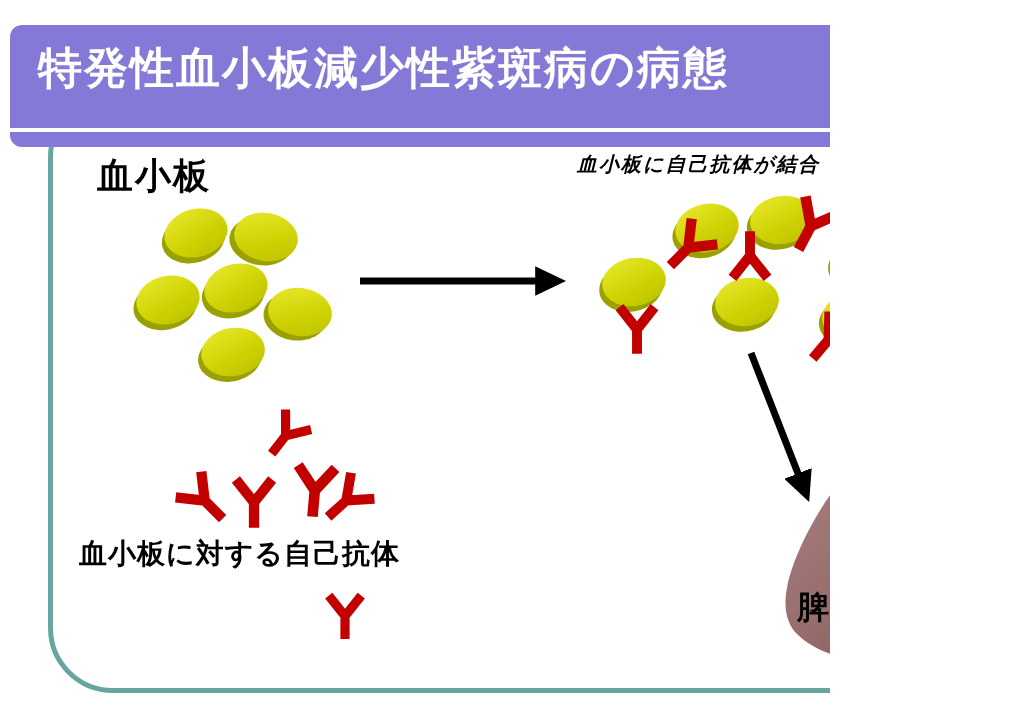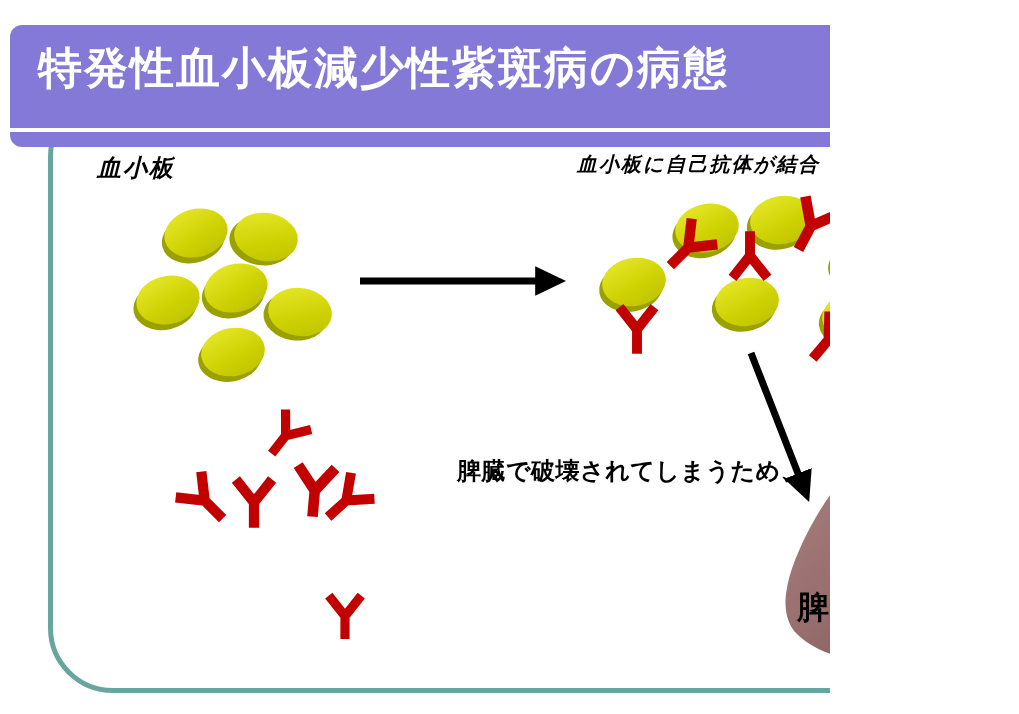--- a/index.html
+++ b/index.html
@@ -20,21 +20,21 @@
   }
   .title{
     position:absolute;left:28px;top:14px;font-size:44px;letter-spacing:2px;
     color:var(--title-text,#ffffff);white-space:nowrap;
   }
   .title-underline{
     position:absolute;left:0;top:103px;width:907px;height:4px;
     background:var(--title-underline,#ffffff);
   }
   .lbl{position:absolute;white-space:nowrap;z-index:6;}
-  .lbl-platelets{left:97px;top:152px;font-size:24px;letter-spacing:2px;font-style:italic;}
+  .lbl-platelets{left:97px;top:152px;font-size:36px;letter-spacing:2px;}
   .lbl-bound{left:577px;top:151px;font-size:20px;letter-spacing:2px;font-style:italic;}
   .lbl-auto{left:79px;top:535px;font-size:28px;letter-spacing:1px;}
   .lbl-spleen{left:797px;top:586px;font-size:32px;letter-spacing:1px;}
   .caption{
     position:absolute;left:457px;top:456px;font-size:24px;line-height:29px;
     letter-spacing:0.5px;z-index:6;
   }
   
   .platelet{position:absolute;width:64px;height:48px;z-index:2;}
   .platelet .rim{
@@ -178,17 +178,17 @@
     </svg>
 
   <div class="titlebar">
     <div class="title">特発性血小板減少性紫斑病の病態</div>
     <div class="title-underline"></div>
   </div>
 
   <div class="lbl lbl-platelets">血小板</div>
   <div class="lbl lbl-bound">血小板に自己抗体が結合</div>
   <div class="caption">
-    <div>脾臓で破壊されてしまうため、</div>
   </div>
+  <div class="lbl lbl-auto">血小板に対する自己抗体</div>
   <div class="lbl lbl-spleen">脾　臓</div>
 
 </div>
 
 </body></html>

